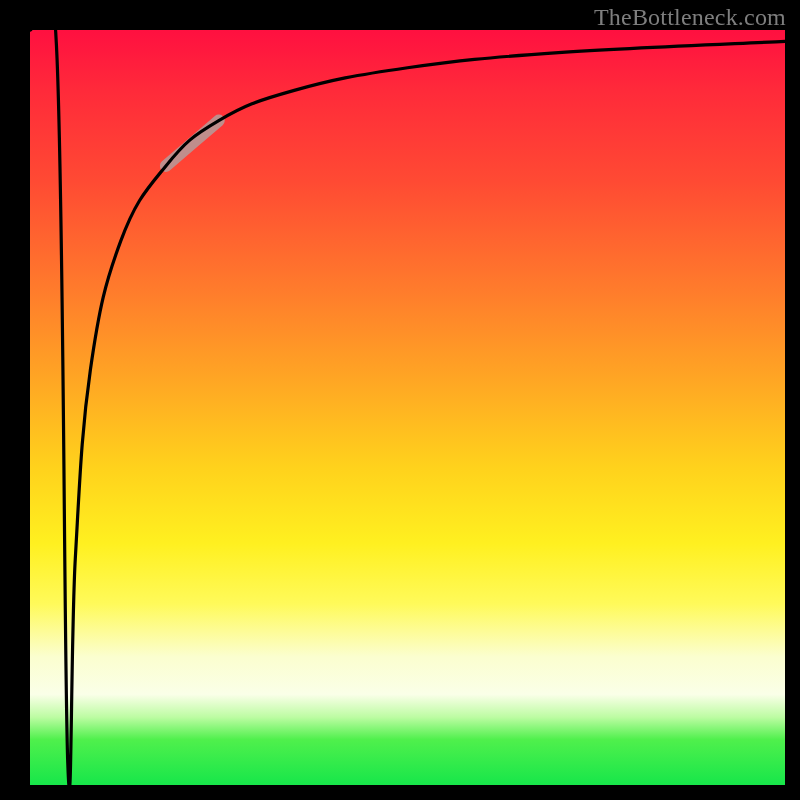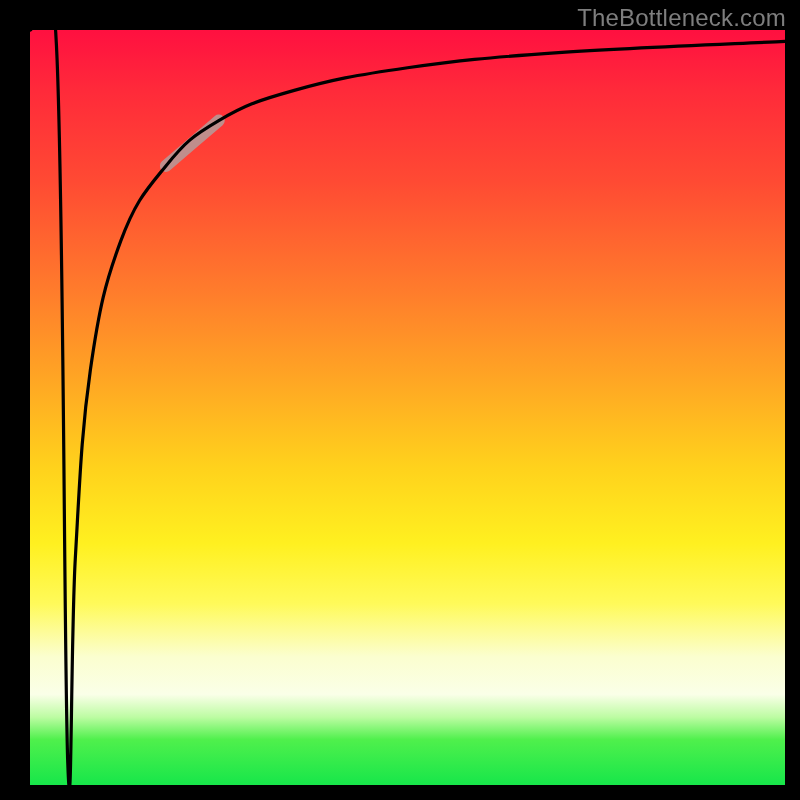--- a/index.html
+++ b/index.html
@@ -39,21 +39,21 @@
       #faffe8 88%,
       #bdfca3 91%,
       #4ff04c 94%,
       #17e64a 100%
     );
   }
   .watermark {
     position: absolute;
     top: 4px;
     right: 14px;
-    font-family: Liberation Sans, sans-serif;
+    font-family: Liberation Serif, serif;
     font-size: 24px;
     color: #7e7e7e;
     letter-spacing: 0.2px;
     user-select: none;
   }
   svg.curve {
     position: absolute;
     left: 30px;
     top: 30px;
     width: 755px;

